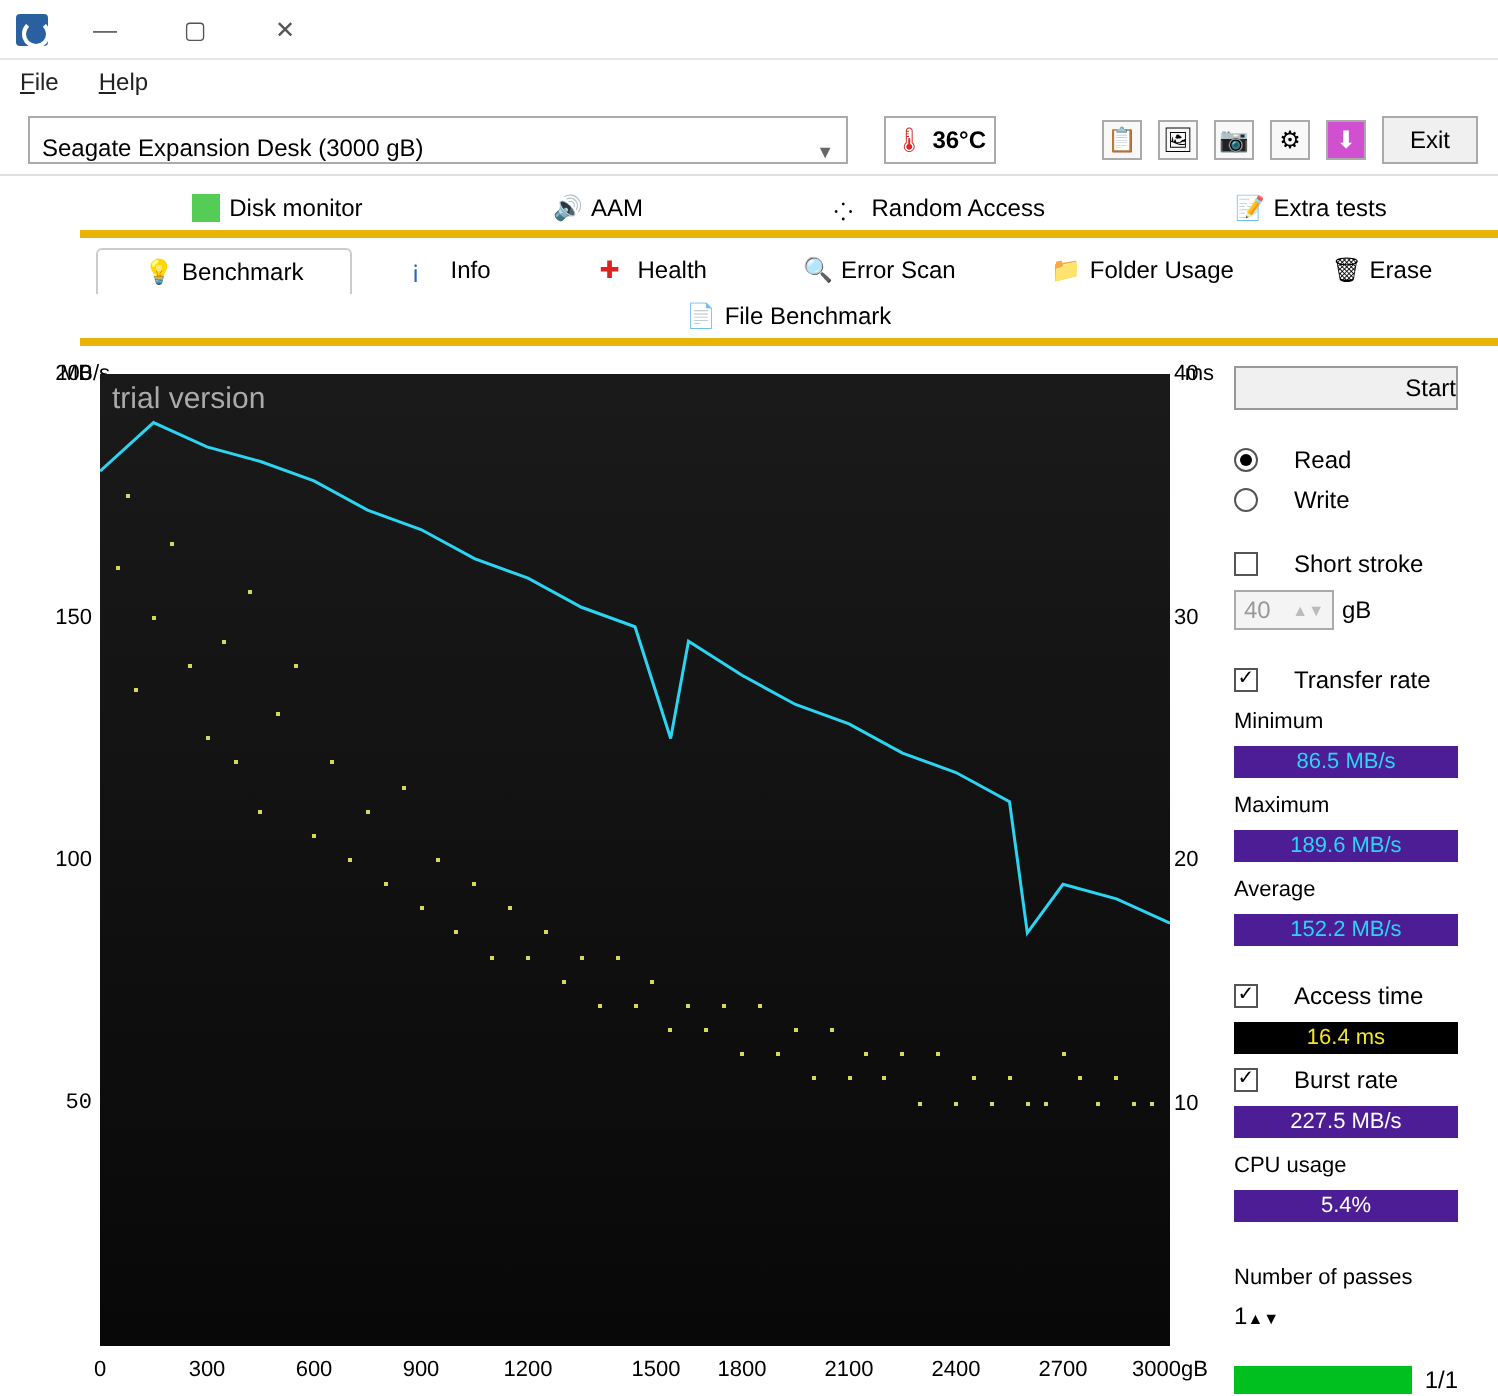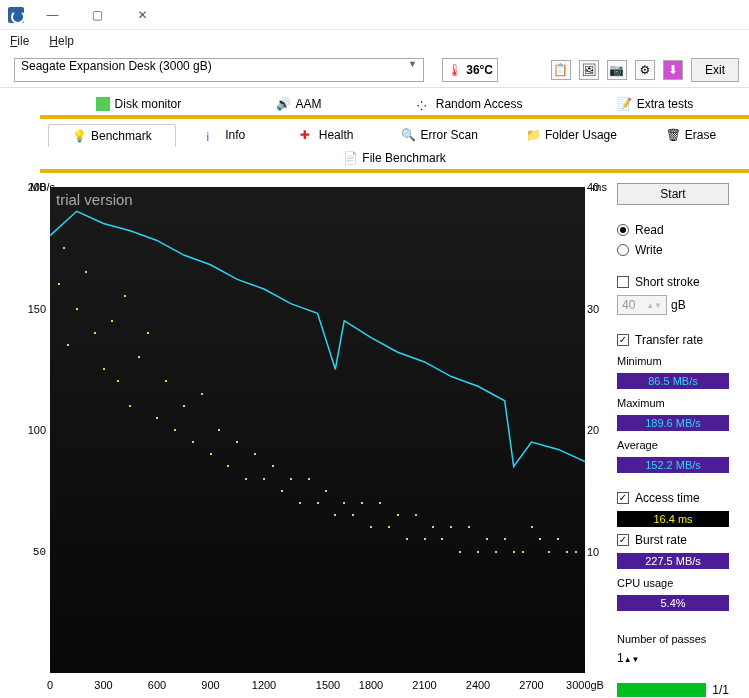--- a/index.html
+++ b/index.html
@@ -7,21 +7,21 @@
 .titlebar { height: 30px; background: #fff; display: flex; align-items: center; padding: 0 0 0 8px; border-bottom: 1px solid #e5e5e5; }
 .titlebar-icon { width: 16px; height: 16px; margin-right: 6px; background: #2a5fa0; border-radius: 2px; position: relative; }
 .titlebar-icon::after { content:""; position:absolute; left:3px; top:3px; width:10px;height:10px;border:2px solid #fff;border-radius:50%;border-top-color:transparent;}
 .titlebar-title { flex: 1; color: #222; }
 .win-btns { display: flex; }
 .win-btn { width: 45px; height: 30px; display:flex;align-items:center;justify-content:center;color:#555;}
 .menubar { height: 22px; display:flex; align-items:center; padding: 0 6px; gap: 12px; }
 .menubar span { color:#222; padding:2px 4px; }
 .menubar span u { text-decoration: underline; }
 .toolbar { height: 36px; display:flex; align-items:center; padding: 4px 10px 4px 14px; gap: 8px; border-bottom:1px solid #e0e0e0;}
-.drive-select { flex: 0 0 410px; height: 24px; border:1px solid #aaa; background:#fff; padding:0 6px; display:flex;align-items:flex-start;justify-content:space-between;}
+.drive-select { flex: 0 0 410px; height: 24px; border:1px solid #aaa; background:#fff; padding:0 6px; display:flex;align-items:flex-end;justify-content:space-between;}
 .drive-select span:last-child{color:#666;font-size:9px;}
 .temp-box { width:56px; height:24px; border:1px solid #aaa; display:flex;align-items:center;justify-content:center;gap:4px; margin-left:10px;}
 .ticon { width:20px;height:20px;border:1px solid #aaa;display:flex;align-items:center;justify-content:center;background:#f8f8f8;}
 .exit-btn { width:48px;height:24px;border:1px solid #aaa;background:#f0f0f0;display:flex;align-items:center;justify-content:center;margin-left:auto;}
 .tabstrip { display:flex; flex-wrap: wrap; padding: 4px 8px 0 8px; border-bottom:4px solid #eab308;margin-left:40px;}
 .tab { display:flex;align-items:center;gap:5px;padding:4px 10px;border:1px solid transparent;border-bottom:none;}
 .tab.row1 { flex: 1 0 auto; justify-content:center; min-width: 120px;}
 .tab.row2 { flex: 1 0 auto; justify-content:center; min-width: 100px;}
 .tab.active { background:#fff; border-color:#ccc;border-radius:3px 3px 0 0;position:relative;top:1px;}
 .ticon-sm{width:14px;height:14px;display:inline-block;}
@@ -31,22 +31,22 @@
 .ylabel-right { position:absolute; right:0; top:0; font-size:11px;}
 .yaxis-left { position:absolute; left:0; top:6px; height:486px; width:38px; }
 .yaxis-left div { position:absolute; right:4px; font-size:11px; transform:translateY(-50%);}
 .yaxis-right { position:absolute; right:0; top:6px; height:486px; width:24px; }
 .yaxis-right div { position:absolute; left:4px; font-size:11px; transform:translateY(-50%);}
 .plot { position:absolute; left:38px; top:6px; width:535px; height:486px; background:linear-gradient(to bottom,#1a1a1a 0%, #080808 100%); }
 .xaxis { position:absolute; left:38px; top:498px; width:535px; height:16px; }
 .xaxis div { position:absolute; top:0; font-size:11px; transform:translateX(-50%);}
 .watermark { position:absolute; left:6px; top:4px; color:#aaa; font-size:15px;}
 .sidepanel { width: 112px; display:flex; flex-direction:column; gap:6px; padding-top:2px;}
-.start-btn { height:22px; border:1px solid #999; background:#f0f0f0; display:flex;align-items:center;justify-content:center;}
-.radio,.check { display:flex;align-items:center;gap:6px;}
+.start-btn { height:22px; border:1px solid #999; background:#f0f0f0; display:flex;align-items:center;justify-content:flex-end;}
+.radio,.check { display:flex;align-items:center;gap:18px;}
 .radio .dot{width:12px;height:12px;border:1px solid #555;border-radius:50%;display:inline-flex;align-items:center;justify-content:center;}
 .radio .dot.filled::after{content:"";width:6px;height:6px;background:#000;border-radius:50%;}
 .check .box{width:12px;height:12px;border:1px solid #555;display:inline-flex;align-items:center;justify-content:center;font-size:10px;line-height:1;}
 .stroke-input{display:flex;gap:4px;align-items:center;}
 .stroke-input .spin{width:50px;height:20px;border:1px solid #aaa;background:#f4f4f4;display:flex;align-items:center;padding:0 4px;color:#999;justify-content:space-between;}
 .metric-label{font-size:11px;margin-top:2px;}
 .metric-val{height:16px;background:#4c1d95;color:#fff;display:flex;align-items:center;justify-content:center;font-size:11px;}
 .metric-val.cyan{color:#2bd5f2;}
 .metric-val.yellow{color:#f2e52b;background:#000;}
 .progress-row{display:flex;align-items:center;gap:6px;}

